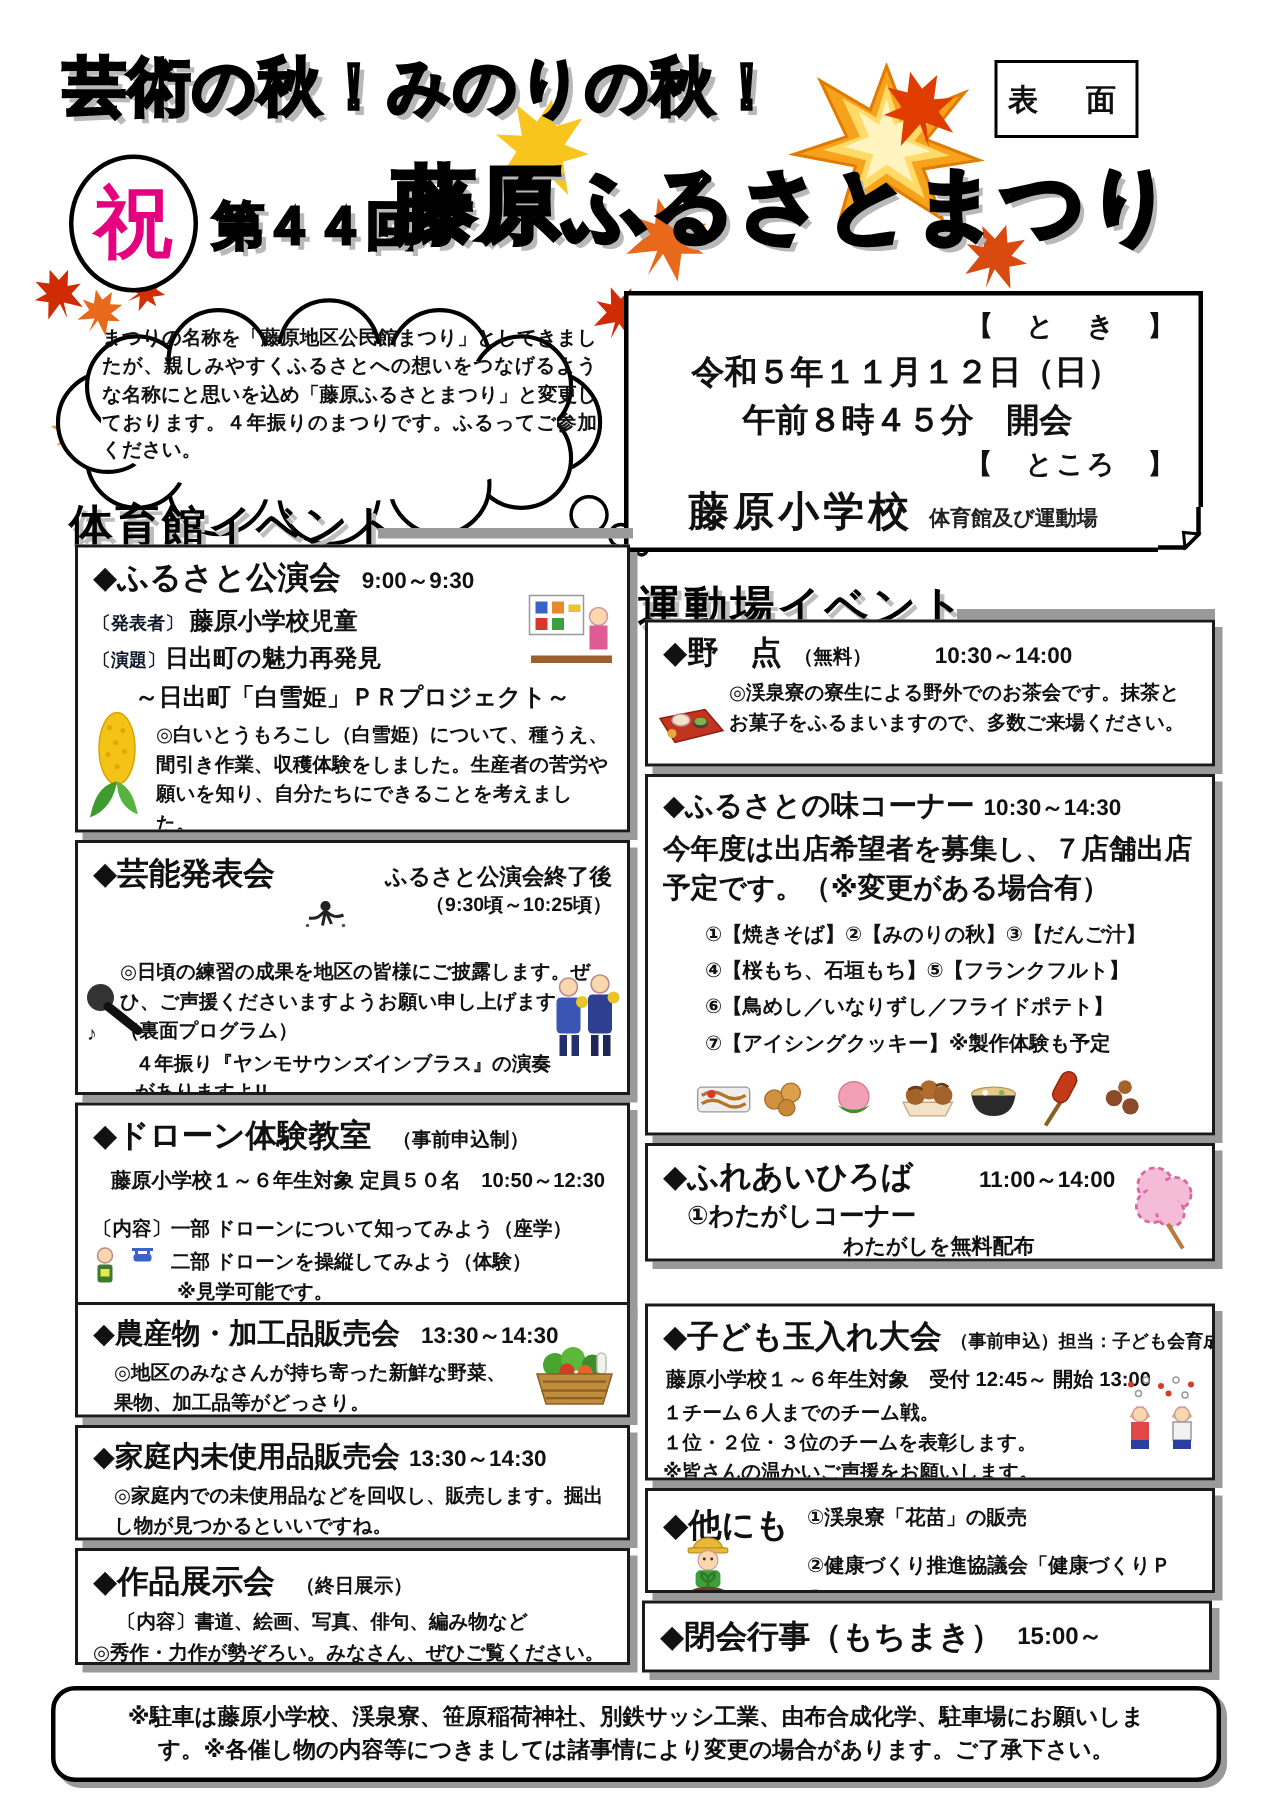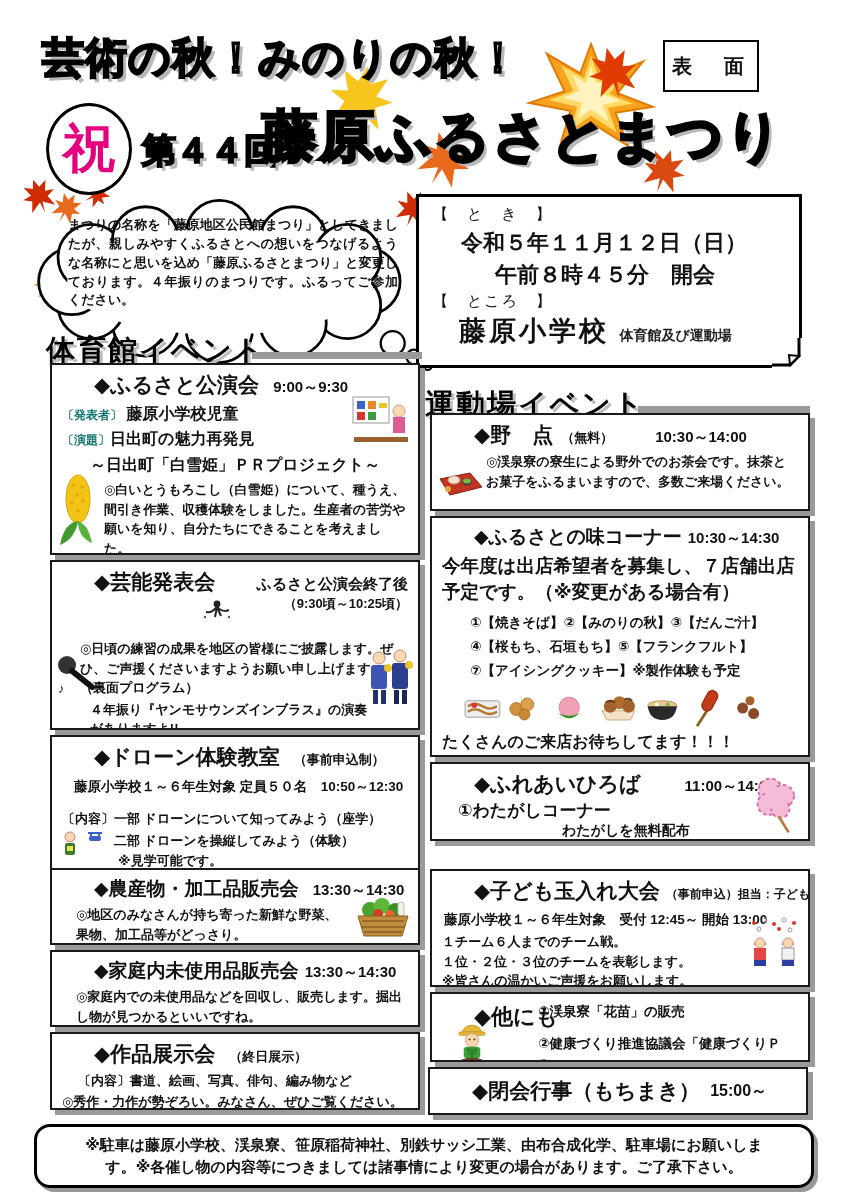--- a/index.html
+++ b/index.html
@@ -6,32 +6,32 @@
   body{width:847px;height:1200px;background:#fff;font-family:"Liberation Sans","DejaVu Sans",sans-serif;color:#111;}
   #page{position:relative;width:847px;height:1200px;overflow:hidden;background:#fff;}
   .abs{position:absolute;}
   .outline{color:#fff;-webkit-text-stroke:2.2px #000;text-shadow:4px 4px 0 #b8b8b8;font-weight:bold;white-space:nowrap;}
   .outline-big{-webkit-text-stroke:3px #000;}
   .leaf{position:absolute;clip-path:polygon(50% 2%,60% 26%,84% 14%,72% 42%,98% 46%,74% 58%,86% 88%,54% 68%,50% 98%,46% 68%,14% 88%,26% 58%,2% 46%,28% 42%,16% 14%,40% 26%);}
   .section-hd{position:absolute;font-weight:bold;font-size:29px;letter-spacing:2px;color:#000;text-shadow:3px 3px 0 #bdbdbd;white-space:nowrap;}
   .hd-line{position:absolute;height:7px;background:#9a9a9a;}
   .box{position:absolute;background:#fff;border:2px solid #1a1a1a;box-shadow:5px 5px 0 #9a9a9a;box-sizing:border-box;padding:6px 10px;overflow:hidden;}
   .trow{display:flex;align-items:baseline;gap:14px;}
-  .bt{font-size:21px;font-weight:bold;white-space:nowrap;margin-left:32px;}
+  .bt{font-size:21px;font-weight:bold;white-space:nowrap;}
   .bt-sm{font-size:19px;}
   .btime{font-size:15px;font-weight:bold;white-space:nowrap;}
   .bnote{font-size:13px;font-weight:bold;white-space:nowrap;}
-  .lbl{font-size:12px;font-weight:bold;color:#0f766e;}
+  .lbl{font-size:12px;font-weight:bold;color:#0f172a;}
   .val{font-size:16px;font-weight:bold;}
   .body{font-size:13px;font-weight:bold;line-height:1.5;}
   .sub{font-size:16px;font-weight:bold;text-align:center;white-space:nowrap;}
   .celeb{position:absolute;left:46px;top:103px;width:80px;height:86px;border:3px solid #000;border-radius:50%;background:#fff;color:#e4007f;font-size:52px;font-weight:bold;display:flex;align-items:center;justify-content:center;}
   .side-box{position:absolute;left:663px;top:40px;width:92px;height:48px;border:2px solid #000;background:#fff;display:flex;align-items:center;justify-content:center;font-size:20px;font-weight:bold;letter-spacing:6px;}
   .info-box{position:absolute;left:416px;top:194px;width:386px;height:174px;background:#fff;border:3px solid #000;box-sizing:border-box;padding:8px 14px;}
-  .info-lbl{font-size:15px;font-weight:normal;letter-spacing:2px;}
+  .info-lbl{font-size:18px;font-weight:bold;letter-spacing:2px;text-align:right;}
   .info-date{font-size:22px;font-weight:bold;margin:4px 0 0 28px;font-family:Liberation Mono, monospace;}
   .info-time{font-size:22px;font-weight:bold;margin:2px 0 2px 62px;}
   .info-place{font-size:27px;font-weight:bold;margin:2px 0 0 26px;letter-spacing:3px;white-space:nowrap;}
   .info-place small{font-size:14px;letter-spacing:0;color:#222;}
   .bubble-text{position:absolute;left:68px;top:216px;width:330px;font-size:13px;font-weight:bold;line-height:1.45;text-align:justify;color:#111;}
   .footer-box{position:absolute;left:34px;top:1124px;width:780px;height:64px;border:3px solid #000;border-radius:16px;box-shadow:4px 4px 0 #999;background:#fff;box-sizing:border-box;display:flex;align-items:center;padding:6px 34px;font-size:15px;font-weight:bold;line-height:1.45;text-align:center;}
   svg{display:block;}
 </style>
 </head>
 <body>
@@ -246,20 +246,21 @@
 
   <div class="box" style="left:430px;top:516px;width:380px;height:241px;">
     <div class="trow" style="gap:6px;">
         <span class="bt bt-sm">◆ふるさとの味コーナー</span>
         <span class="btime">10:30～14:30</span>
       </div>
     <div style="font-size:18.5px;font-weight:bold;line-height:1.4;margin-top:3px;">今年度は出店希望者を募集し、７店舗出店予定です。（※変更がある場合有）</div>
     <div class="body" style="margin:6px 0 0 28px;line-height:1.8;font-size:13.5px;">
       <div>①【焼きそば】②【みのりの秋】③【だんご汁】</div>
       <div>④【桜もち、石垣もち】⑤【フランクフルト】</div>
+      <div>⑥【鳥めし／いなりずし／フライドポテト】</div>
       <div>⑦【アイシングクッキー】※製作体験も予定</div>
     </div>
     <svg style="margin:4px 0 0 4px;width:345px;height:42px;" viewBox="0 0 340 46">
       <g>
           <rect x="2" y="14" width="38" height="18" rx="3" fill="#eee" stroke="#999"></rect>
           <path d="M5 20 q8 -5 16 0 q8 5 16 0 M5 26 q8 -5 16 0 q8 5 16 0" stroke="#b5742a" stroke-width="2.5" fill="none"></path>
           <circle cx="12" cy="19" r="3" fill="#d43c2a"></circle>
         </g>
       <g>
           <circle cx="58" cy="23" r="7" fill="#d2913f" stroke="#a86f28"></circle>

